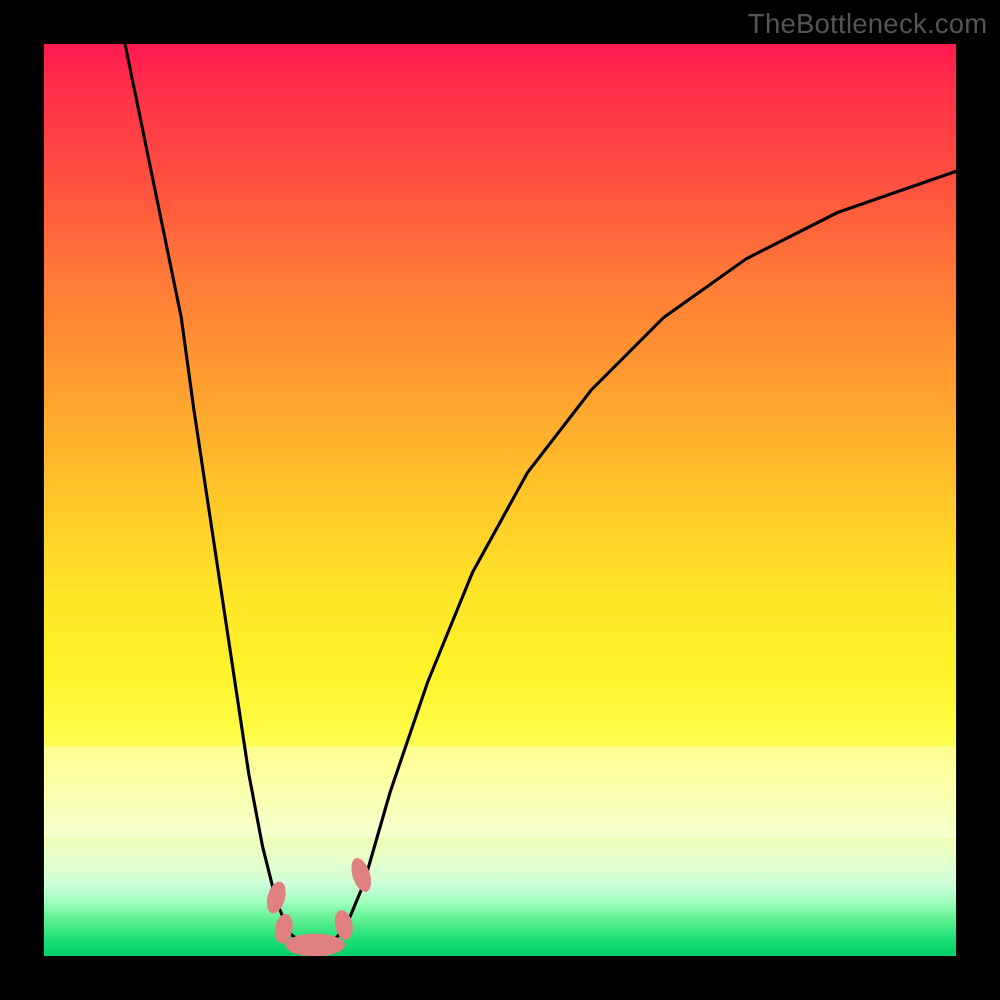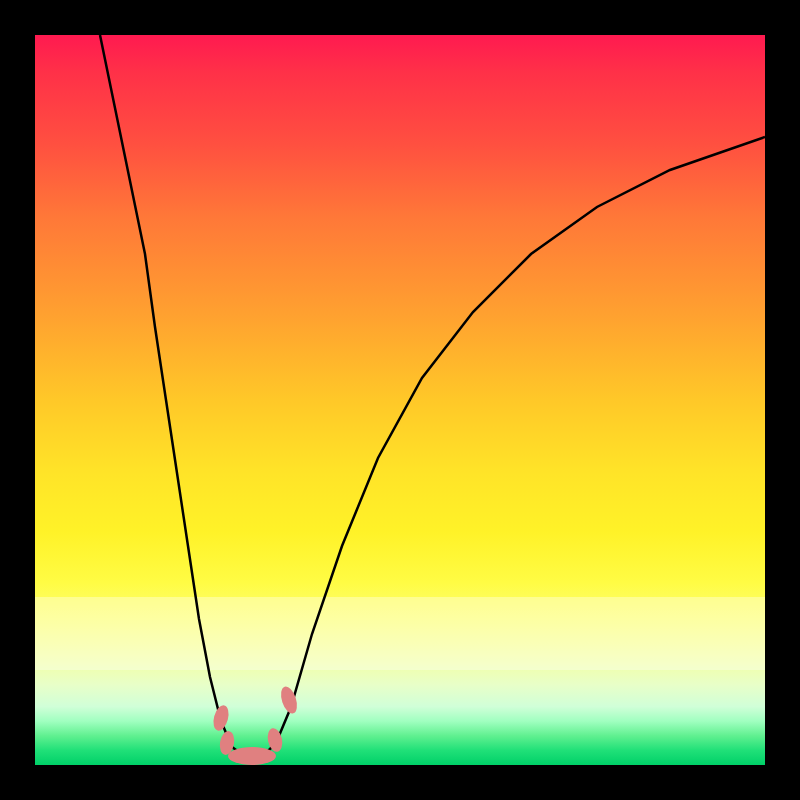--- a/index.html
+++ b/index.html
@@ -78,20 +78,21 @@
   .blob {
     fill: #e08080;
     stroke: none;
   }
 </style>
 </head>
 <body>
 
 <div class="frame">
 
+  <div class="attribution">TheBottleneck.com</div>
 
   <div class="plot-area">
     <div class="gradient"></div>
     <div class="whiten" style="top:77%; height:10%;"></div>
 
     <svg class="curve" viewBox="0 0 730 730" preserveAspectRatio="none">
       <path d="M 65 0
                L 80 73
                L 95 146
                L 110 219

